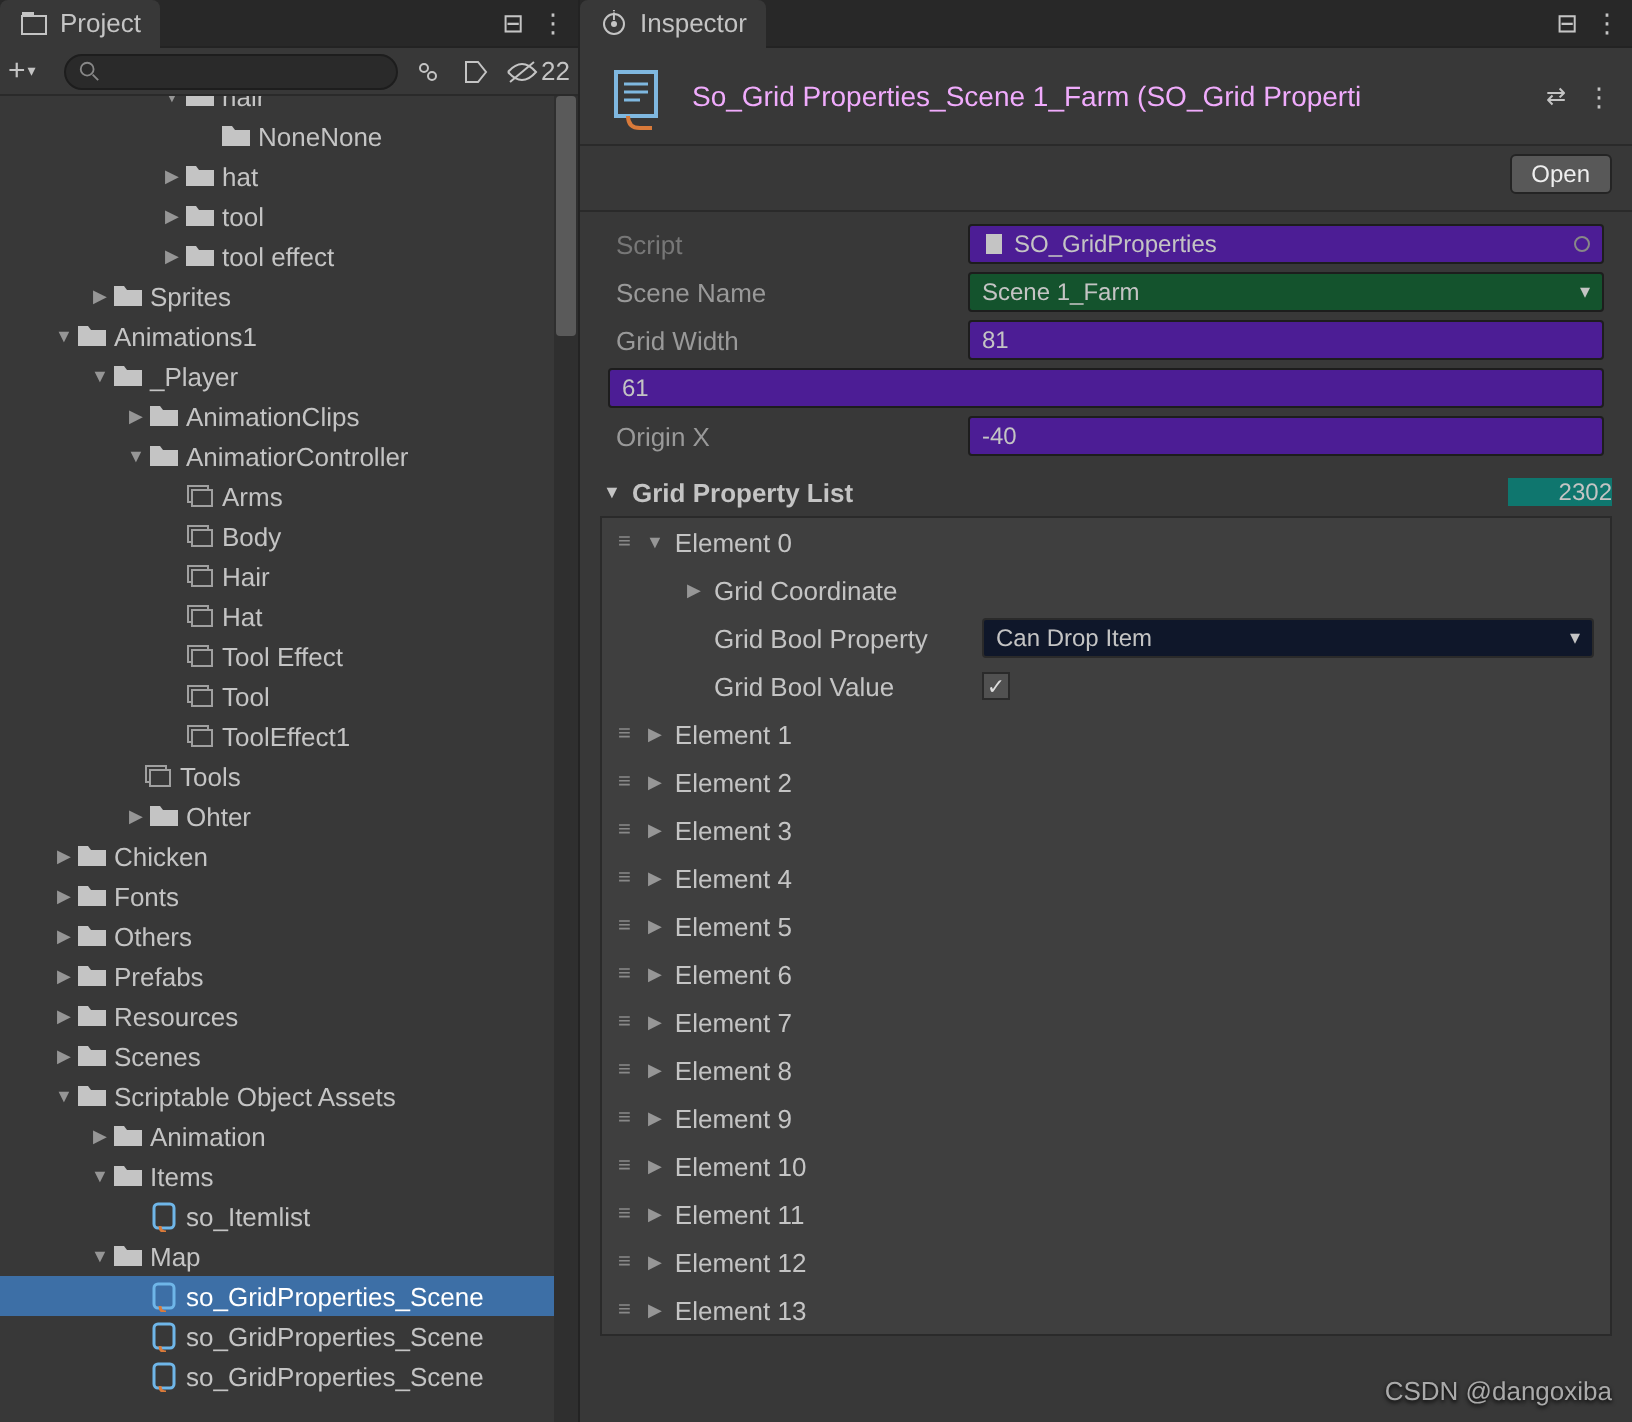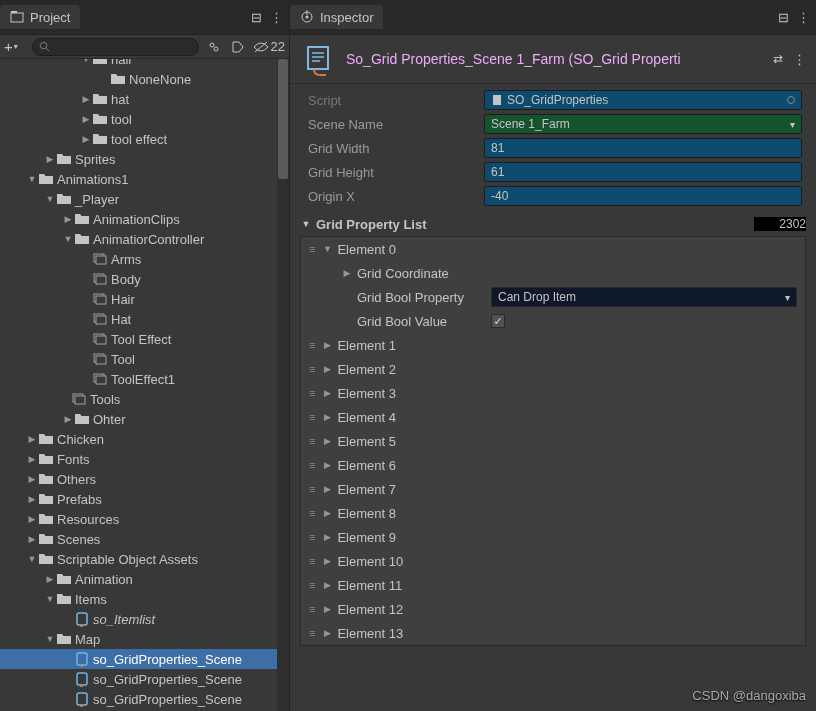--- a/index.html
+++ b/index.html
@@ -1,20 +1,20 @@
 <!DOCTYPE html>
 <html><head>
 <meta charset="utf-8">
 <style>
 * { box-sizing: border-box; margin: 0; padding: 0; font-family: -apple-system, "Segoe UI", Arial, sans-serif; }
 body { background: #383838; color: #c4c4c4; font-size: 13px; width: 816px; height: 711px; overflow: hidden; display: flex; }
 .panel { display: flex; flex-direction: column; background: #383838; }
 .panel-left { width: 290px; border-right: 1px solid #232323; }
 .panel-right { flex: 1; }
-.tab-bar { height: 35px; display: flex; align-items: center; background: #282828; border-bottom: 1px solid #232323; position: relative; }
+.tab-bar { height: 24px; display: flex; align-items: center; background: #282828; border-bottom: 1px solid #232323; position: relative; }
 .tab { background: #383838; padding: 3px 10px; display: flex; align-items: center; gap: 6px; color: #c4c4c4; height: 24px; border-top-left-radius: 4px; border-top-right-radius: 4px; }
 .tab-icon { width: 14px; height: 14px; display: inline-flex; align-items: center; justify-content: center; }
 .tab-actions { margin-left: auto; display: flex; gap: 8px; padding-right: 6px; color: #c4c4c4; }
 .toolbar { height: 24px; display: flex; align-items: center; padding: 0 4px; gap: 6px; border-bottom: 1px solid #2a2a2a; }
 .plus-btn { width: 22px; display: flex; align-items: center; gap: 1px; }
 .search-box { flex: 1; background: #2a2a2a; border: 1px solid #1d1d1d; border-radius: 10px; height: 18px; display: flex; align-items: center; padding: 0 6px; color: #888; }
 .toolbar-icon { width: 18px; height: 18px; display: flex; align-items: center; justify-content: center; color: #c4c4c4; }
 .hier { flex: 1; overflow: hidden; position: relative; }
 .scrollbar { position: absolute; right: 0; top: 0; width: 12px; height: 100%; background: #2f2f2f; }
 .thumb { position: absolute; width: 10px; left: 1px; background: #5a5a5a; border-radius: 2px; }
@@ -23,27 +23,27 @@
 .arrow { width: 12px; display: inline-flex; justify-content: center; font-size: 9px; color: #969696; flex-shrink: 0; }
 .icon { width: 16px; height: 16px; display: inline-flex; align-items: center; justify-content: center; margin-right: 3px; flex-shrink: 0; }
 .insp-header { display: flex; align-items: center; padding: 6px 10px; gap: 10px; border-bottom: 1px solid #2a2a2a; }
 .asset-icon { width: 36px; height: 36px; }
 .insp-title { flex: 1; font-size: 14px; overflow: hidden; color: #f0abfc; }
 .open-btn { background: #585858; border: 1px solid #242424; border-radius: 3px; padding: 2px 10px; color: #eee; font-size: 12px; }
 .props { padding: 4px 0; }
 .prop-row { display: flex; align-items: center; height: 24px; padding: 0 14px; }
 .prop-label { width: 180px; color: #999; font-size: 13px; padding-left: 4px;}
 .prop-label.dark { color: #777; }
-.prop-field { flex: 1; background: #0c4a6e; border: 1px solid #1d1d1d; border-radius: 2px; height: 20px; display: flex; align-items: center; padding: 0 6px; color: #c4c4c4; font-size: 12px; }
+.prop-field { flex: 1; background: #4c1d95; border: 1px solid #1d1d1d; border-radius: 2px; height: 20px; display: flex; align-items: center; padding: 0 6px; color: #c4c4c4; font-size: 12px; }
 .prop-field.obj { justify-content: space-between; }
 .prop-field.dd { background: #14532d; justify-content: space-between; position: relative; }
 .prop-field.dd::after { content: "▾"; font-size: 10px; color: #c4c4c4; }
 .list-header { display: flex; align-items: center; height: 24px; padding: 0 10px; gap: 4px; }
 .list-header .arrow { color: #c4c4c4; }
-.list-count { margin-left: auto; background: #000000; width: 52px; text-align: right; font-size: 12px; color: #c4c4c4; }
+.list-count { margin-left: auto; background: #0f766e; width: 52px; text-align: right; font-size: 12px; color: #c4c4c4; }
 .list-body { background: #3f3f3f; margin: 0 10px; border: 1px solid #2a2a2a; }
 .elem-row { height: 24px; display: flex; align-items: center; padding-left: 8px; gap: 4px; }
 .drag-handle { color: #888; font-size: 11px; padding-right: 2px; cursor: grab; }
 .sub-row { height: 24px; display: flex; align-items: center; padding-left: 40px; gap: 4px; }
 .sub-label { width: 130px; color: #c4c4c4; font-size: 13px; }
 .sub-field { flex: 1; margin-right: 8px; background: #0f172a; border: 1px solid #2a2a2a; border-radius: 2px; height: 20px; display: flex; align-items: center; padding: 0 6px; font-size: 12px; color: #c4c4c4; position: relative; }
 .sub-field::after { content: "▾"; margin-left: auto; font-size: 10px; }
 .checkbox { width: 14px; height: 14px; background: #515151; border: 1px solid #2a2a2a; display: flex; align-items: center; justify-content: center; font-size: 11px; color: #ddd; }
 .watermark { position: absolute; right: 10px; bottom: 8px; color: #aaa; font-size: 13px; text-shadow: 0 1px 2px #000; }
 svg { display: block; }
@@ -352,21 +352,21 @@
       </div>
       <div class="row" style="padding-left: 44px;">
         <span class="arrow">▼</span>
         <span class="icon">
           <svg width="16" height="16" viewBox="0 0 16 16">
             <path d="M1 3 L6 3 L7.5 5 L15 5 L15 13 L1 13 Z" fill="#c4c4c4"></path>
           </svg>
         </span>
         <span>Items</span>
       </div>
-      <div class="row" style="padding-left: 62px; font-style: italic;">
+      <div class="row" style="padding-left: 62px;">
         <span class="arrow"></span>
         <span class="icon">
           <svg width="16" height="16" viewBox="0 0 16 16">
             <rect x="3" y="2" width="10" height="12" rx="2" fill="none" stroke="#6fb6e8" stroke-width="1.5"></rect>
             <path d="M6 13 Q6 16 9 16" fill="none" stroke="#d97a3a" stroke-width="1.5"></path>
           </svg>
         </span>
         <span>so_Itemlist</span>
       </div>
       <div class="row" style="padding-left: 44px;">
@@ -435,20 +435,23 @@
     <div class="asset-icon">
       <svg width="36" height="36" viewBox="0 0 36 36">
           <path d="M8 6 L28 6 L28 28 L8 28 Z" fill="none" stroke="#7fb8e0" stroke-width="2" rx="3"></path>
           <path d="M14 28 Q14 34 20 34 L26 34" fill="none" stroke="#d97a3a" stroke-width="2"></path>
           <path d="M12 12 L24 12 M12 16 L24 16 M12 20 L20 20" stroke="#7fb8e0" stroke-width="1.5"></path>
         </svg>
     </div>
     <div class="insp-title">So_Grid Properties_Scene 1_Farm (SO_Grid Properti</div>
     <span style="font-size:12px;">⇄</span>
     <span>⋮</span>
+  </div>
+  <div style="display:flex;justify-content:flex-end;padding:4px 10px 8px;border-bottom:1px solid #2a2a2a;">
+    <button class="open-btn">Open</button>
   </div>
 
   <div class="props">
     <div class="prop-row">
       <div class="prop-label dark">Script</div>
       <div class="prop-field obj">
         <span style="display:flex;align-items:center;gap:4px;">
             <svg width="12" height="12" viewBox="0 0 12 12">
               <rect x="2" y="1" width="8" height="10" fill="#c4c4c4"></rect>
             </svg>
@@ -463,21 +466,20 @@
           <span>Scene 1_Farm</span>
         </div>
     </div>
     <div class="prop-row">
       <div class="prop-label">Grid Width</div>
       <div class="prop-field">
           <span>81</span>
         </div>
     </div>
     <div class="prop-row">
-      <div class="prop-label">Grid Height</div>
       <div class="prop-field">
           <span>61</span>
         </div>
     </div>
     <div class="prop-row">
       <div class="prop-label">Origin X</div>
       <div class="prop-field">
           <span>-40</span>
         </div>
     </div>

